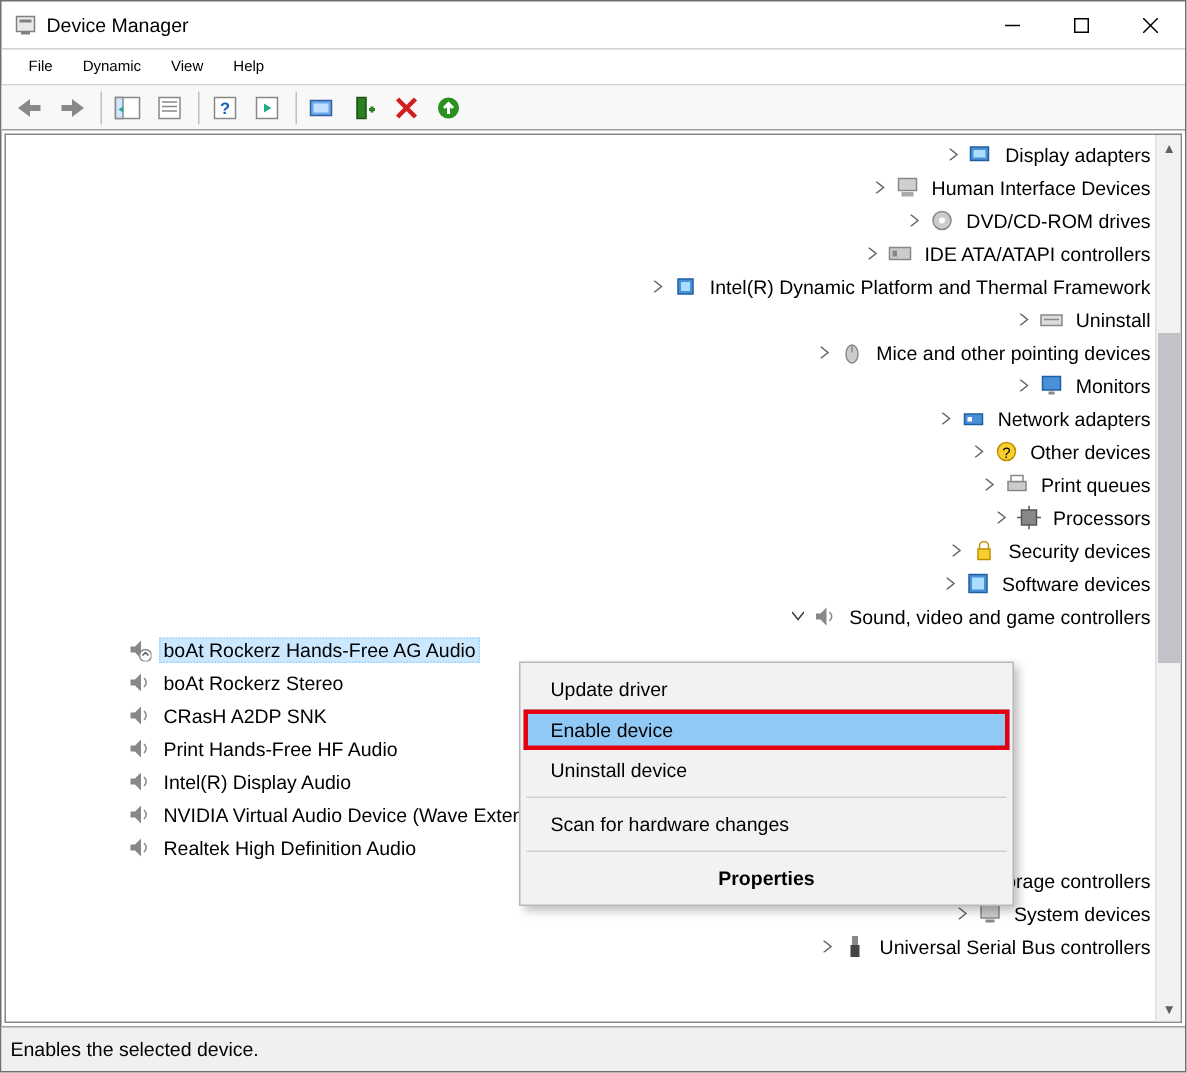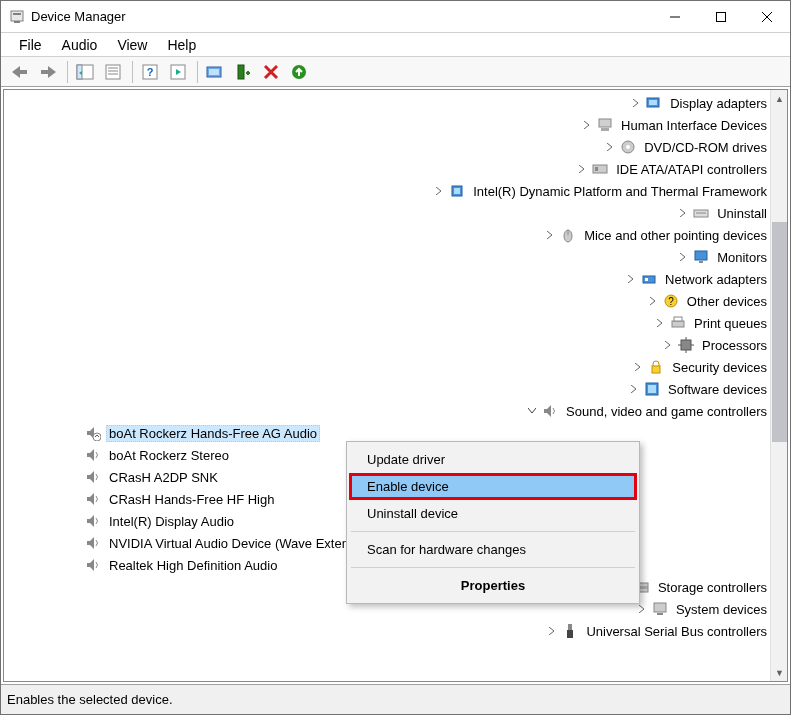--- a/index.html
+++ b/index.html
@@ -29,21 +29,21 @@
   .caption-buttons { margin-left: auto; display: flex; }
   .caption-btn {
     width: 46px; height: 32px;
     display: flex; align-items: center; justify-content: center;
     font-size: 12px;
   }
   .menubar {
     height: 24px;
     display: flex; align-items: center;
     padding-left: 8px;
-    font-size: 14px;
+    font-size: 10px;
     border-bottom: 1px solid #d0d0d0;
   }
   .menu-item { padding: 2px 10px; }
   .toolbar {
     height: 30px;
     display: flex; align-items: center;
     padding: 0 6px;
     gap: 0;
     border-bottom: 1px solid #a0a0a0;
     background: #f8f8f8;
@@ -112,21 +112,21 @@
   }
   .node-label { padding: 1px 3px; }
   .node-label.selected {
     background: #cce8ff;
     border: 1px dotted #99d1ff;
     padding: 0 2px;
   }
   .context-menu {
     position: absolute;
     left: 342px; top: 351px;
-    width: 294px;
+    width: 330px;
     background: #f2f2f2;
     border: 1px solid #b8b8b8;
     box-shadow: 3px 3px 6px rgba(0,0,0,0.25);
     padding: 4px 2px;
     font-size: 13px;
   }
   .ctx-item {
     padding: 6px 18px;
   }
   .ctx-item.highlighted {
@@ -179,21 +179,21 @@
         <svg width="10" height="10">
             <line x1="0" y1="0" x2="10" y2="10" stroke="#000"></line>
             <line x1="10" y1="0" x2="0" y2="10" stroke="#000"></line>
           </svg>
       </div>
     </div>
   </div>
 
   <div class="menubar">
     <div class="menu-item">File</div>
-    <div class="menu-item">Audio</div>
+    <div class="menu-item">Dynamic</div>
     <div class="menu-item">View</div>
     <div class="menu-item">Help</div>
   </div>
 
   <div class="toolbar">
     <div class="tool-btn">
       <svg width="18" height="14" viewBox="0 0 18 14">
           <path d="M9 1 L1 7 L9 13 Z" fill="#888"></path>
           <rect x="8" y="5" width="8" height="4" fill="#888"></rect>
         </svg>
@@ -518,21 +518,21 @@
           </span>
         <span class="node-label">CRasH A2DP SNK</span>
       </div>
       <div class="tree-row indent2">
         <span class="node-icon">
             <svg width="16" height="16">
               <path d="M2 6 h3 l4 -4 v12 l-4 -4 h-3 z" fill="#888"></path>
               <path d="M11 5 q3 3 0 6" fill="none" stroke="#888"></path>
             </svg>
           </span>
-        <span class="node-label">CRasH Hands-Free HF High</span>
+        <span class="node-label">Print Hands-Free HF Audio</span>
       </div>
       <div class="tree-row indent2">
         <span class="node-icon">
             <svg width="16" height="16">
               <path d="M2 6 h3 l4 -4 v12 l-4 -4 h-3 z" fill="#888"></path>
               <path d="M11 5 q3 3 0 6" fill="none" stroke="#888"></path>
             </svg>
           </span>
         <span class="node-label">Intel(R) Display Audio</span>
       </div>

